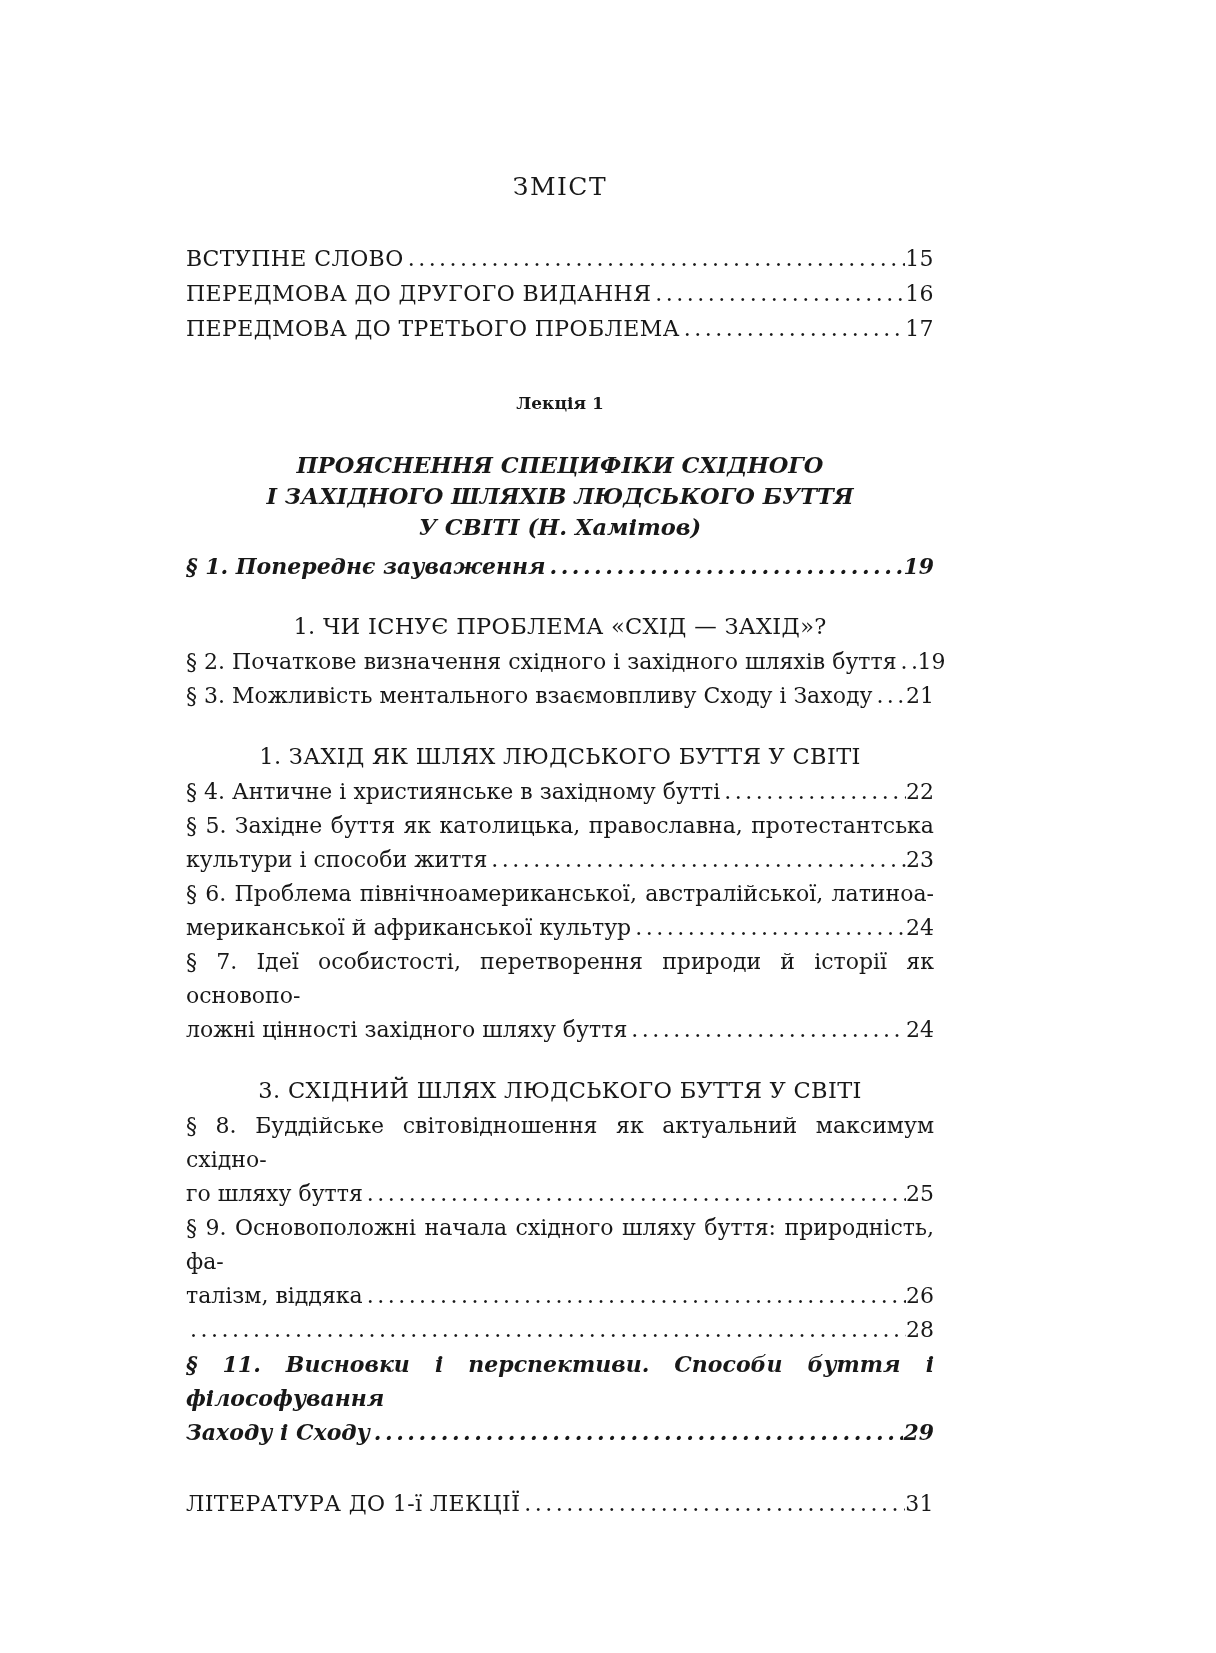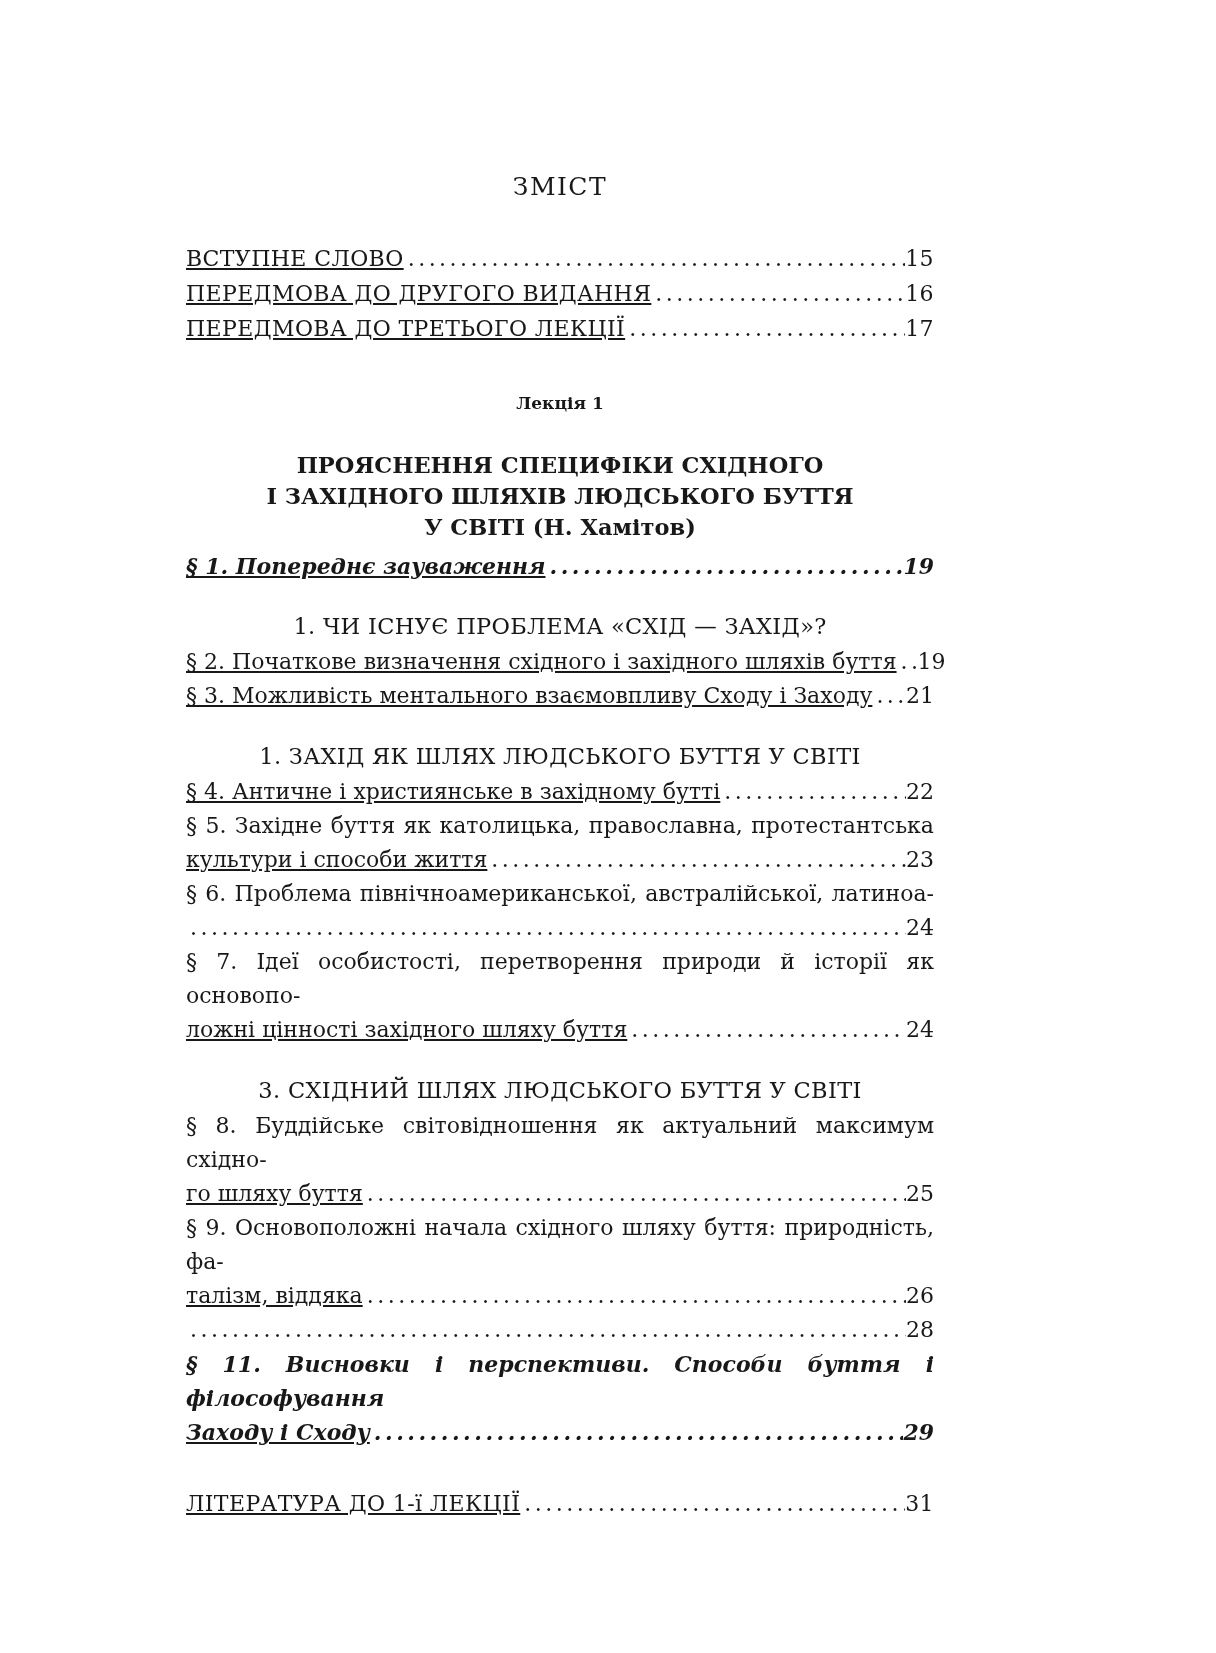--- a/index.html
+++ b/index.html
@@ -34,21 +34,20 @@
     line-height: 35px;
     letter-spacing: 0.4px;
   }
   .leaderline {
     display: flex;
     align-items: baseline;
   }
   .entry-text {
     white-space: nowrap;
     flex: 0 0 auto;
-    text-decoration: underline;
   }
   .dots {
     flex: 1 1 auto;
     overflow: hidden;
     white-space: nowrap;
     letter-spacing: 3.5px;
     padding: 0 3px 0 4px;
     min-width: 14px;
   }
   .pagenum {
@@ -69,20 +68,21 @@
     margin-top: 42px;
     line-height: 30px;
   }
   .lecture-title {
     font-weight: bold;
     text-align: center;
     font-size: 22.5px;
     line-height: 31px;
     margin-top: 32px;
     margin-bottom: 6px;
+    font-style: italic;
   }
   .section-heading {
     font-weight: normal;
     text-align: center;
     font-size: 22.5px;
     line-height: 34px;
     margin-top: 26px;
     margin-bottom: 2px;
     letter-spacing: 0.3px;
   }
@@ -109,21 +109,21 @@
       </div>
       <div class="entry frontmatter">
         <div class="line leaderline">
           <span class="entry-text">ПЕРЕДМОВА ДО ДРУГОГО ВИДАННЯ</span>
           <span class="dots">........................................................................................................................................................................................................</span>
           <span class="pagenum">16</span>
         </div>
       </div>
       <div class="entry frontmatter">
         <div class="line leaderline">
-          <span class="entry-text">ПЕРЕДМОВА ДО ТРЕТЬОГО ЛЕКЦІЇ</span>
+          <span class="entry-text">ПЕРЕДМОВА ДО ТРЕТЬОГО ПРОБЛЕМА</span>
           <span class="dots">........................................................................................................................................................................................................</span>
           <span class="pagenum">17</span>
         </div>
       </div>
       <div class="lecture-label">Лекція 1</div>
       <div class="lecture-title">
         <div>ПРОЯСНЕННЯ СПЕЦИФІКИ СХІДНОГО</div>
         <div>І ЗАХІДНОГО ШЛЯХІВ ЛЮДСЬКОГО БУТТЯ</div>
         <div>У СВІТІ (Н. Хамітов)</div>
       </div>
@@ -161,20 +161,21 @@
         <div class="line fill">§ 5. Західне буття як католицька, православна, протестантська</div>
         <div class="line leaderline">
           <span class="entry-text">культури і способи життя</span>
           <span class="dots">........................................................................................................................................................................................................</span>
           <span class="pagenum">23</span>
         </div>
       </div>
       <div class="entry">
         <div class="line fill">§ 6. Проблема північноамериканської, австралійської, латиноа-</div>
         <div class="line leaderline">
+          <span class="entry-text">мериканської й африканської культур</span>
           <span class="dots">........................................................................................................................................................................................................</span>
           <span class="pagenum">24</span>
         </div>
       </div>
       <div class="entry">
         <div class="line fill">§ 7. Ідеї особистості, перетворення природи й історії як основопо-</div>
         <div class="line leaderline">
           <span class="entry-text">ложні цінності західного шляху буття</span>
           <span class="dots">........................................................................................................................................................................................................</span>
           <span class="pagenum">24</span>

